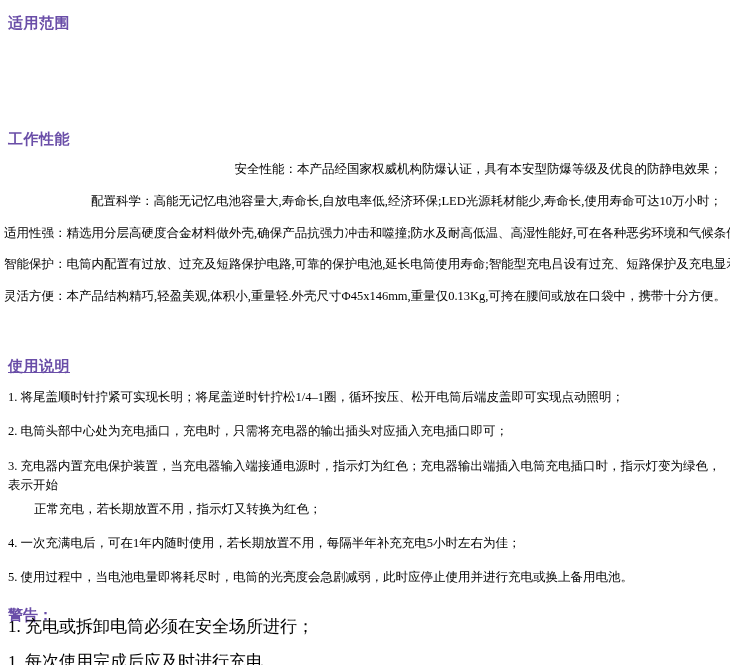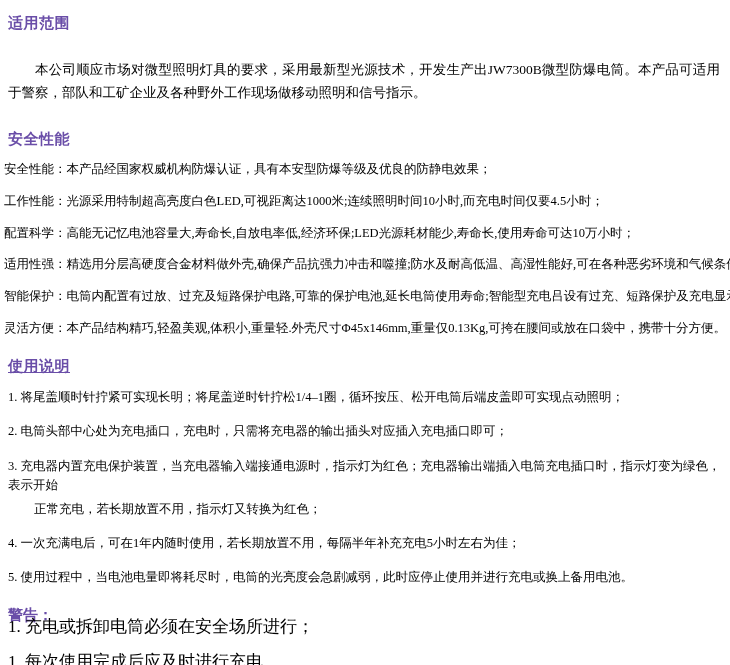--- a/index.html
+++ b/index.html
@@ -70,20 +70,21 @@
     position: absolute;
     left: 4px;
     top: 160px;
     width: 718px;
   }
   .feature-row {
     font-size: 12.5px;
     line-height: 1.5;
     margin-bottom: 13px;
     white-space: nowrap;
+    text-align: right;
   }
   .usage-list {
     position: absolute;
     left: 8px;
     top: 388px;
     width: 714px;
   }
   .usage-row {
     font-size: 12.5px;
     line-height: 1.55;
@@ -110,27 +111,25 @@
     margin-bottom: 9px;
   }
 </style>
 </head>
 <body>
 
 <div class="page">
 
   <h2 class="section-heading heading-scope">适用范围</h2>
 
-  <p class="intro-para">本公司顺应市场对微型照明灯具的要求，采用最新型光源技术，开发生产出JW7300B微型防爆电筒。本产品可适用于警察，部队和工矿企业及各种野外工作现场做移动照明和信号指示。</p>
 
-  <h2 class="section-heading heading-features">安全性能</h2>
+  <h2 class="section-heading heading-features">工作性能</h2>
 
   <div class="features-list">
     <div class="feature-row">安全性能：本产品经国家权威机构防爆认证，具有本安型防爆等级及优良的防静电效果；</div>
-    <div class="feature-row">工作性能：光源采用特制超高亮度白色LED,可视距离达1000米;连续照明时间10小时,而充电时间仅要4.5小时；</div>
     <div class="feature-row">配置科学：高能无记忆电池容量大,寿命长,自放电率低,经济环保;LED光源耗材能少,寿命长,使用寿命可达10万小时；</div>
     <div class="feature-row">适用性强：精选用分层高硬度合金材料做外壳,确保产品抗强力冲击和噬撞;防水及耐高低温、高湿性能好,可在各种恶劣环境和气候条件下使用；</div>
     <div class="feature-row">智能保护：电筒内配置有过放、过充及短路保护电路,可靠的保护电池,延长电筒使用寿命;智能型充电吕设有过充、短路保护及充电显示装置；</div>
     <div class="feature-row">灵活方便：本产品结构精巧,轻盈美观,体积小,重量轻.外壳尺寸Φ45x146mm,重量仅0.13Kg,可挎在腰间或放在口袋中，携带十分方便。</div>
   </div>
 
   <h2 class="section-heading heading-usage">使用说明</h2>
 
   <div class="usage-list">
     <div class="usage-row">

